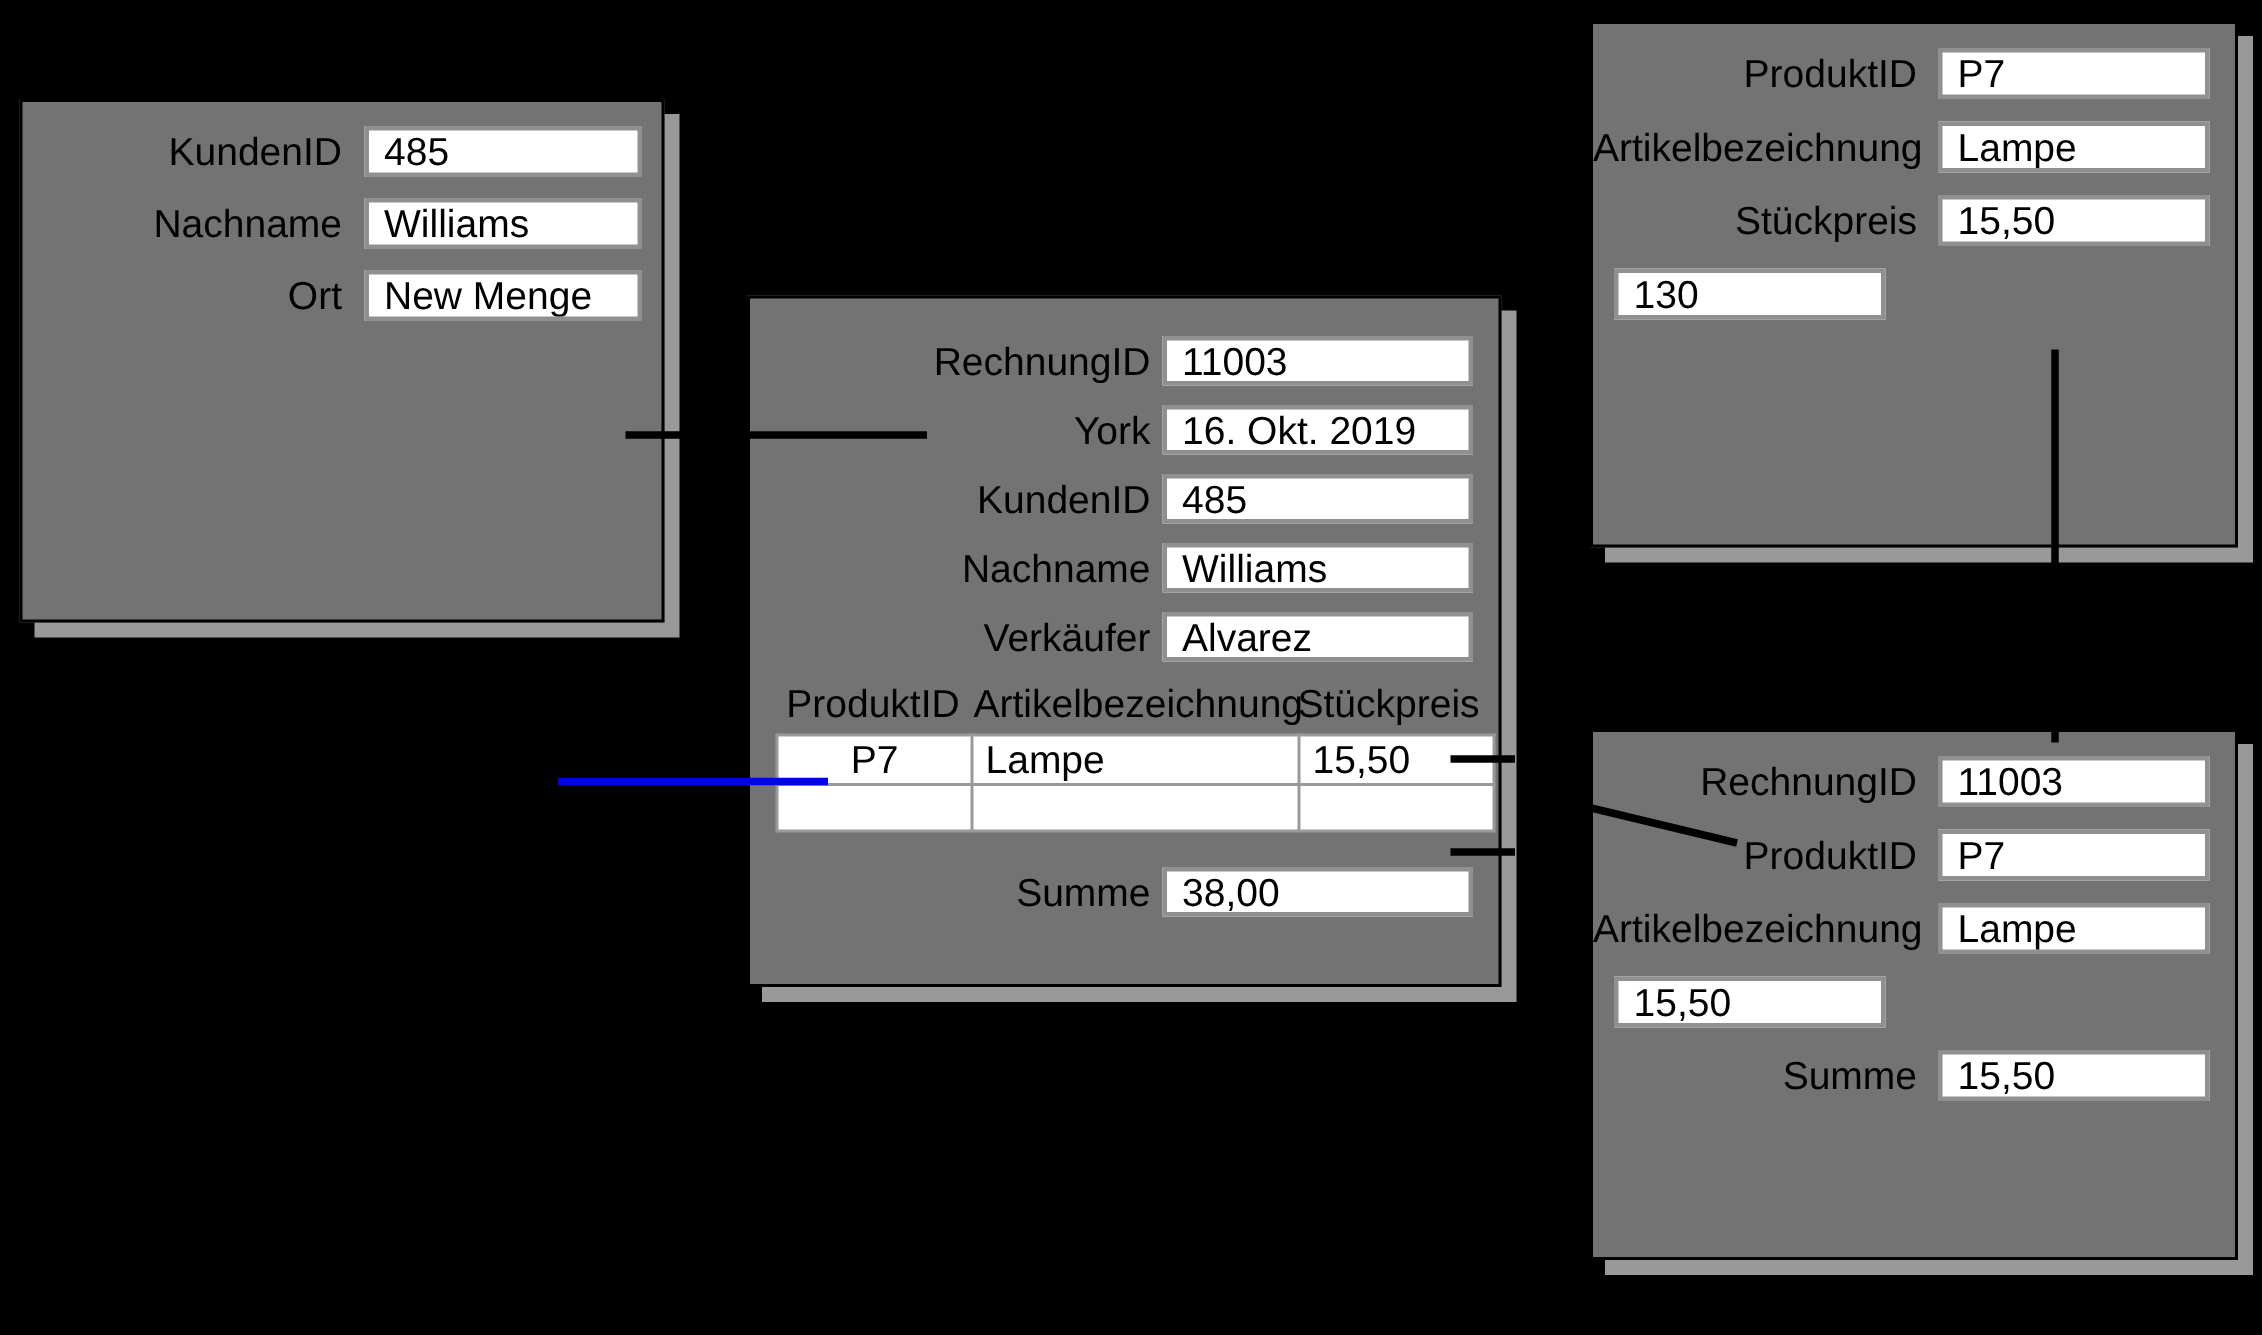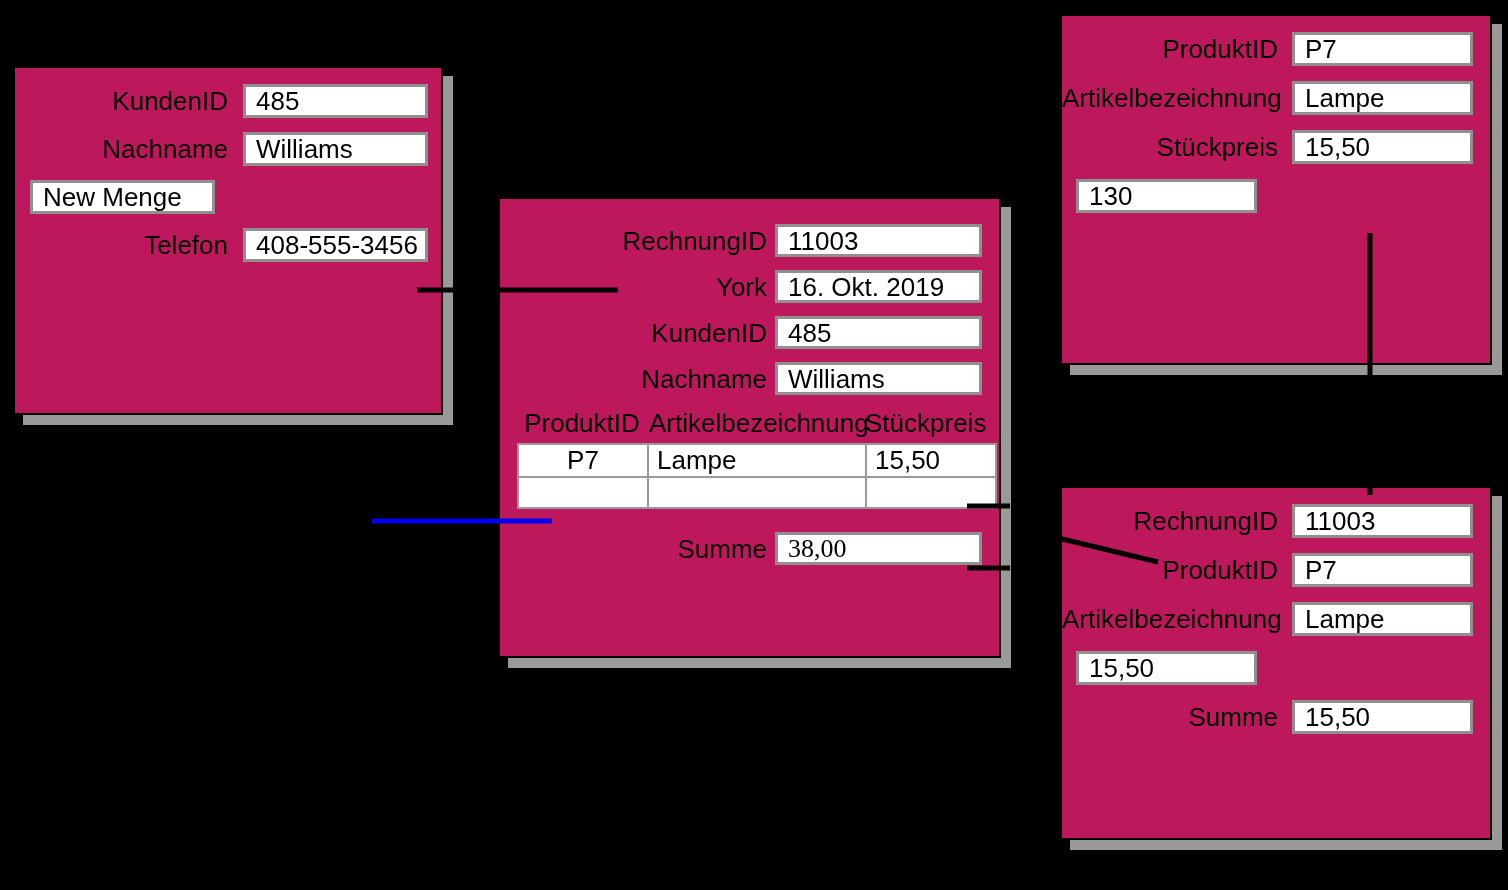--- a/index.html
+++ b/index.html
@@ -7,21 +7,21 @@
     position: relative;
     width: 1508px;
     height: 890px;
     background: #000;
     overflow: hidden;
     font-family: "Liberation Sans", sans-serif;
     color: #000;
   }
   .card {
     position: absolute;
-    background: #be185d;
+    background: #737373;
     border: 2px solid #000;
     box-shadow: 10px 10px 0 0 #999;
     box-sizing: border-box;
   }
   #customer-card { left: 13px;  top: 66px;  width: 430px; height: 349px; padding-top: 16px; }
   #invoice-card  { left: 498px; top: 197px; width: 503px; height: 461px; padding-top: 25px; }
   #product-card  { left: 1060px; top: 14px; width: 432px; height: 351px; padding-top: 16px; }
   #line-item-card{ left: 1060px; top: 486px; width: 432px; height: 354px; padding-top: 16px; }
 
   .field-row { display: flex; align-items: stretch; }
@@ -71,21 +71,21 @@
     height: 29px;
     font-size: 26px;
     padding: 0;
     background: #fff;
   }
   table.line-items td.c1 { width: 128px; text-align: center; }
   table.line-items td.c2 { width: 208px; text-align: left; padding-left: 8px; }
   table.line-items td.c3 { width: 120px; text-align: left; padding-left: 8px; }
   .total-row { display: flex; margin-top: 23px; }
   .total-row .field-label { width: 337px; }
-  .total-row .field-box { margin-left: 18px; width: 129px; font-family: Liberation Serif, serif; }
+  .total-row .field-box { margin-left: 18px; width: 129px; }
 
   
   #connector-overlay {
     position: absolute;
     left: 0; top: 0;
     width: 1508px; height: 890px;
     pointer-events: none;
     z-index: 10;
   }
 </style>
@@ -97,44 +97,45 @@
   <div class="card" id="customer-card">
     <div class="field-row">
       <div class="field-label">KundenID</div>
       <div class="field-box">485</div>
     </div>
     <div class="field-row">
       <div class="field-label">Nachname</div>
       <div class="field-box">Williams</div>
     </div>
     <div class="field-row">
+      <div class="field-label">Ort</div>
       <div class="field-box">New Menge</div>
-    </div>
-    <div class="field-row">
-      <div class="field-label">Telefon</div>
-      <div class="field-box">408-555-3456</div>
     </div>
   </div>
 
   <div class="card" id="invoice-card">
     <div class="field-row">
       <div class="field-label">RechnungID</div>
       <div class="field-box">11003</div>
     </div>
     <div class="field-row">
       <div class="field-label">York</div>
       <div class="field-box">16. Okt. 2019</div>
     </div>
     <div class="field-row">
       <div class="field-label">KundenID</div>
       <div class="field-box">485</div>
     </div>
     <div class="field-row">
       <div class="field-label">Nachname</div>
       <div class="field-box">Williams</div>
+    </div>
+    <div class="field-row">
+      <div class="field-label">Verkäufer</div>
+      <div class="field-box">Alvarez</div>
     </div>
 
     <div class="tbl-header">
       <div class="h1">ProduktID</div>
       <div class="h2">Artikelbezeichnung</div>
       <div class="h3">Stückpreis</div>
     </div>
 
     <table class="line-items">
       <tbody>

